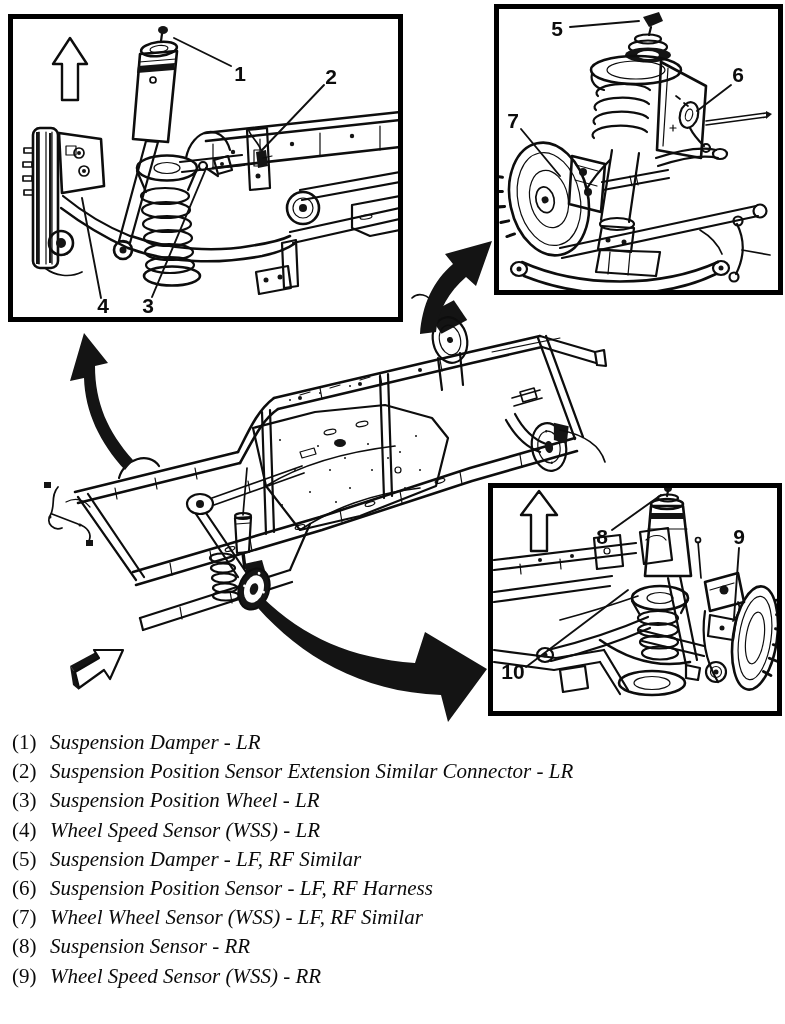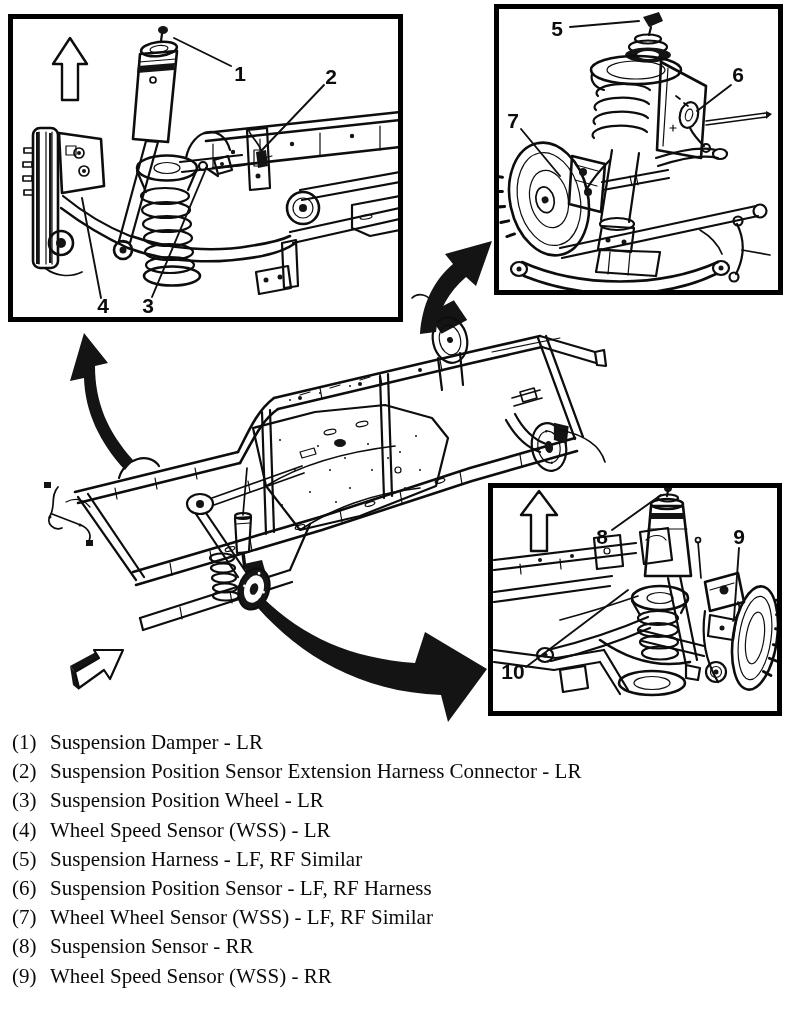--- a/index.html
+++ b/index.html
@@ -15,21 +15,21 @@
   .wt{fill:#ffffff;}
   .box{fill:#ffffff;stroke:#000000;stroke-width:5;}
   .leader{fill:none;stroke:#101010;stroke-width:1.9;stroke-linecap:round;}
   .callout{font-family:"Liberation Sans", sans-serif;font-size:21px;font-weight:bold;
            fill:#0c0c0c;text-anchor:middle;}
   
   .legend{position:absolute;left:12px;top:728px;width:740px;color:#0a0a0a;
           font-size:21px;line-height:29.2px;}
   .legend-row{display:flex;white-space:nowrap;}
   .legend-num{flex:0 0 38px;}
-  .legend-label{flex:1 1 auto;}
+  .legend-label{flex:1 1 auto;font-style:italic;}
 </style>
 </head>
 <body>
 
 <div class="page">
 
 <svg class="art" width="785" height="1024" viewBox="0 0 785 1024">
   <defs>
     <clipPath id="clipTL">
           <rect x="13" y="19" width="385" height="298"></rect>
@@ -536,33 +536,33 @@
   </g>
 </svg>
 
 <div class="legend">
   <div class="legend-row">
     <span class="legend-num">(1)</span>
     <span class="legend-label">Suspension Damper - LR</span>
   </div>
   <div class="legend-row">
     <span class="legend-num">(2)</span>
-    <span class="legend-label">Suspension Position Sensor Extension Harness Connector - LR</span>
+    <span class="legend-label">Suspension Position Sensor Extension Similar Connector - LR</span>
   </div>
   <div class="legend-row">
     <span class="legend-num">(3)</span>
     <span class="legend-label">Suspension Position Wheel - LR</span>
   </div>
   <div class="legend-row">
     <span class="legend-num">(4)</span>
     <span class="legend-label">Wheel Speed Sensor (WSS) - LR</span>
   </div>
   <div class="legend-row">
     <span class="legend-num">(5)</span>
-    <span class="legend-label">Suspension Harness - LF, RF Similar</span>
+    <span class="legend-label">Suspension Damper - LF, RF Similar</span>
   </div>
   <div class="legend-row">
     <span class="legend-num">(6)</span>
     <span class="legend-label">Suspension Position Sensor - LF, RF Harness</span>
   </div>
   <div class="legend-row">
     <span class="legend-num">(7)</span>
     <span class="legend-label">Wheel Wheel Sensor (WSS) - LF, RF Similar</span>
   </div>
   <div class="legend-row">

